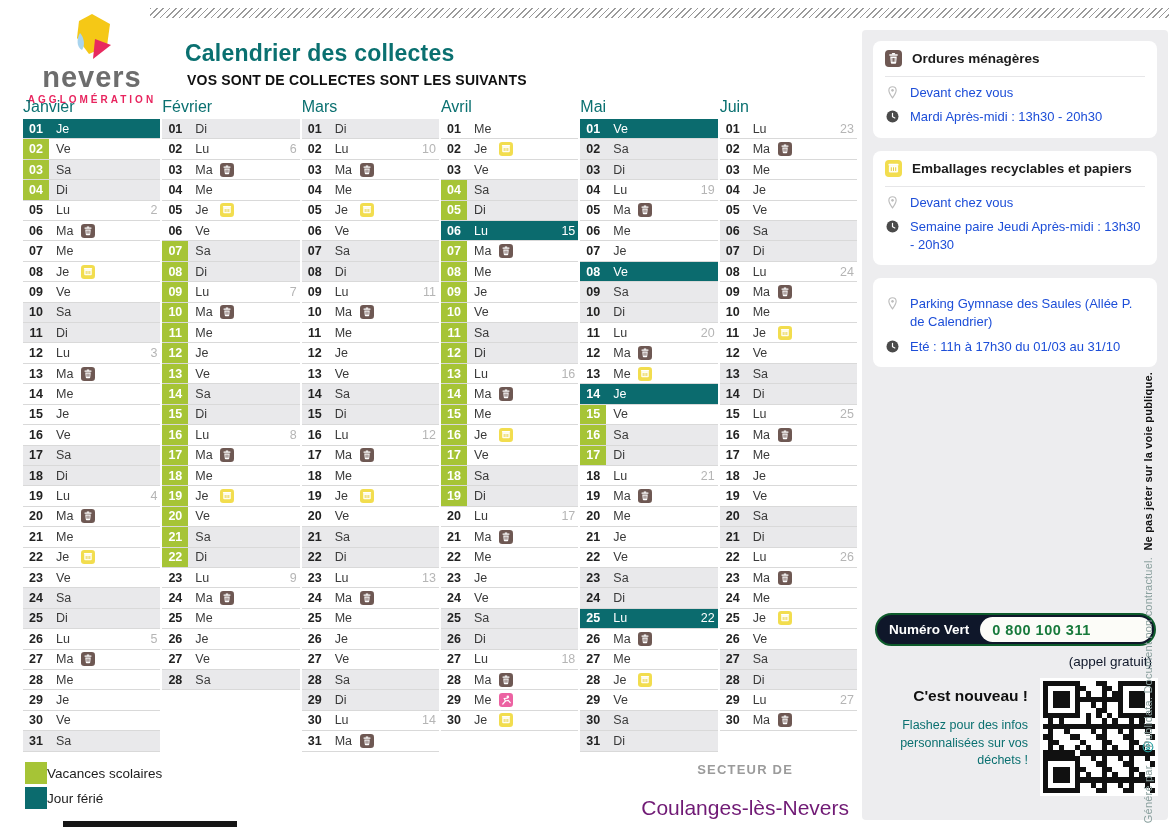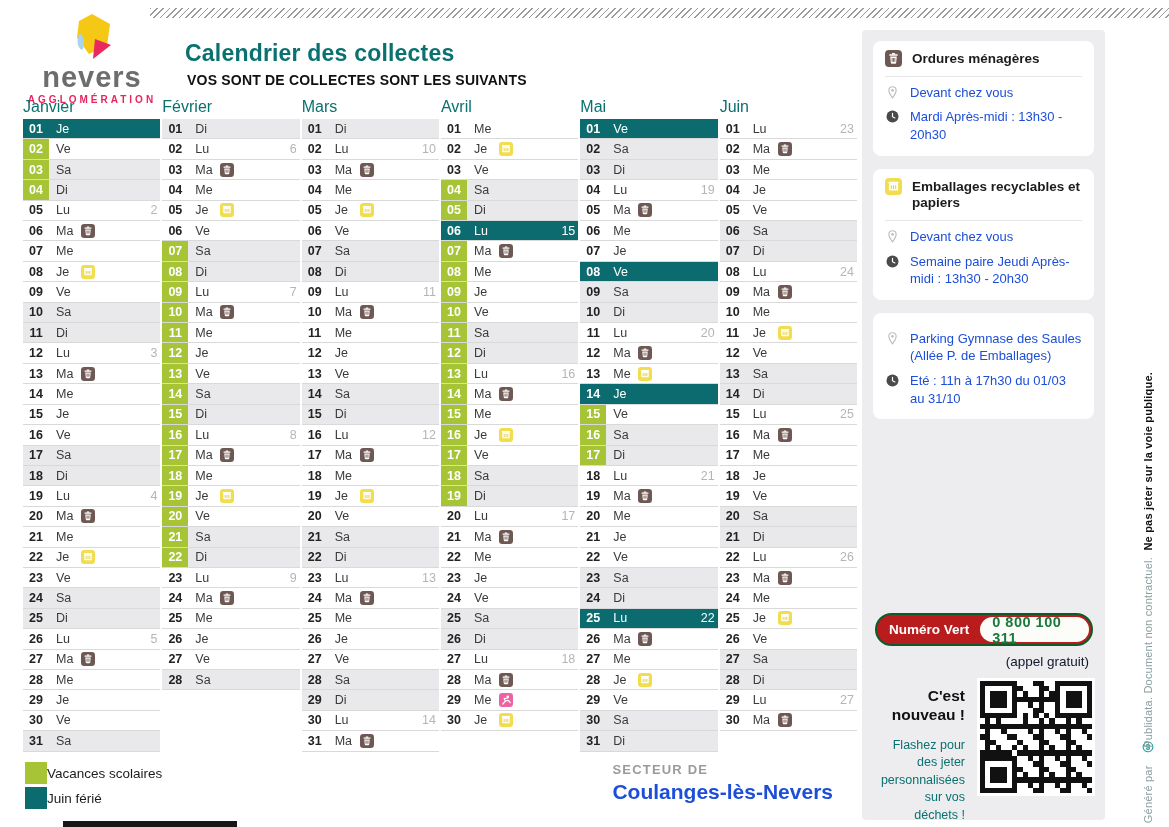--- a/index.html
+++ b/index.html
@@ -40,37 +40,37 @@
 
   
   .legend { position:absolute; left:25px; top:762px; }
   .legend-item { display:flex; align-items:center; margin-bottom:3px; }
   .legend-swatch { width:22px; height:22px; }
   .sw-vac { background:#a6c436; }
   .sw-hol { background:#0b6b6e; }
   .legend-label { font-size:13.5px; color:#1c1c1c; }
 
   
-  .sector { position:absolute; right:336px; top:762px; text-align:left; }
+  .sector { position:absolute; right:320px; top:762px; text-align:center; }
   .sector-prefix { color:#9b9b9b; font-size:13px; font-weight:600; letter-spacing:1.2px; }
-  .sector-name { color:#1d4ed8; font-size:21px; font-weight:700; margin-top:3px; }
+  .sector-name { color:#701a75; font-size:21px; font-weight:400; margin-top:19px; }
 
   
-  .sidebar { position:absolute; left:862px; top:30px; width:243px; height:790px; background:#ededef; border-radius:4px; padding:11px 11px; }
+  .sidebar { position:absolute; left:862px; top:30px; width:306px; height:790px; background:#ededef; border-radius:4px; padding:11px 11px; }
   .card { background:#fff; border-radius:8px; padding:10px 12px 12px; margin-bottom:13px; }
   .card-head { display:flex; gap:10px; align-items:flex-start; font-weight:700; font-size:13.5px; color:#1c1c1c;
     padding-bottom:8px; border-bottom:1px solid #e6e6e8; line-height:1.25; }
   .card-icon { width:17px; height:17px; flex:0 0 17px; margin-top:-1px; }
   .card-icon svg, .mini-icon svg { display:block; width:100%; height:100%; }
   .card-row { display:flex; gap:10px; color:#1d4ed8; font-size:13px; line-height:1.35; margin-top:7px; }
   .mini-icon { width:15px; height:15px; flex:0 0 15px; margin-top:1px; }
 
   
   .pill { position:absolute; left:13px; right:12px; top:583px; height:33px; display:flex; align-items:center;
-    background:#b91c1c; border:2px solid #0d5b2b; border-radius:20px; overflow:hidden; }
+    background:#0f172a; border:2px solid #0d5b2b; border-radius:20px; overflow:hidden; }
   .pill-label { color:#fff; font-weight:700; font-size:13.5px; padding:0 11px 0 12px; white-space:nowrap; }
   .pill-value { flex:1; align-self:stretch; background:#fcfcf8; border-radius:15px; margin:2px 2px 2px 0;
     display:flex; align-items:center; padding:0 12px; color:#17793b; font-weight:700; font-size:14.5px; letter-spacing:0.5px; }
   .pill-note { position:absolute; top:624px; right:16px; color:#0f172a; font-size:13.5px; }
 
   
   .promo { position:absolute; top:648px; left:16px; right:10px; display:flex; gap:12px; }
   .promo-texts { flex:1; text-align:right; }
   .promo-title { font-weight:800; font-size:15.5px; color:#101010; line-height:1.25; margin-top:8px; }
   .promo-sub { color:#0a7070; font-size:12.5px; line-height:1.4; margin-top:12px; }
@@ -1222,21 +1222,21 @@
       </div>
     </div>
 
   <div class="legend">
     <div class="legend-item">
       <span class="legend-swatch sw-vac"></span>
       <span class="legend-label">Vacances scolaires</span>
     </div>
     <div class="legend-item">
       <span class="legend-swatch sw-hol"></span>
-      <span class="legend-label">Juin férié</span>
+      <span class="legend-label">Jour férié</span>
     </div>
   </div>
 
   <div class="sector">
     <div class="sector-prefix">SECTEUR DE</div>
     <div class="sector-name">Coulanges-lès-Nevers</div>
   </div>
 
   <div class="sidebar">
 
@@ -1306,21 +1306,21 @@
     </div>
 
     <div class="card">
       <div class="card-row">
         <span class="mini-icon">
             <svg viewBox="0 0 14 14">
               <path d="M7 1.6c-2 0-3.4 1.5-3.4 3.4C3.6 7.6 7 12 7 12s3.4-4.4 3.4-7C10.4 3.1 9 1.6 7 1.6z" fill="none" stroke="#bdbdbd" stroke-width="1.1"></path>
               <circle cx="7" cy="5" r="1.2" fill="#bdbdbd"></circle>
             </svg>
           </span>
-        <span>Parking Gymnase des Saules (Allée P. de Emballages)</span>
+        <span>Parking Gymnase des Saules (Allée P. de Calendrier)</span>
       </div>
       <div class="card-row">
         <span class="mini-icon">
             <svg viewBox="0 0 14 14">
               <circle cx="7" cy="7" r="5.6" fill="#4a4a4a"></circle>
               <path d="M7 4v3.2l2.2 1.2" stroke="#fff" stroke-width="1.1" fill="none" stroke-linecap="round"></path>
             </svg>
           </span>
         <span>Eté : 11h à 17h30 du 01/03 au 31/10</span>
       </div>
@@ -1328,21 +1328,21 @@
 
     <div class="pill">
       <span class="pill-label">Numéro Vert</span>
       <span class="pill-value">0 800 100 311</span>
     </div>
     <div class="pill-note">(appel gratuit)</div>
 
     <div class="promo">
       <div class="promo-texts">
         <div class="promo-title">C'est nouveau !</div>
-        <div class="promo-sub">Flashez pour des jeter personnalisées sur vos déchets !</div>
+        <div class="promo-sub">Flashez pour des infos personnalisées sur vos déchets !</div>
       </div>
       <div class="qr">
           <svg viewBox="-0.5 -0.5 22 22" shape-rendering="crispEdges">
             <rect x="-0.5" y="-0.5" width="22" height="22" fill="#fff"></rect>
             <rect x="0" y="0" width="7" height="7" fill="#111"></rect>
             <rect x="1" y="1" width="5" height="5" fill="#fff"></rect>
             <rect x="2" y="2" width="3" height="3" fill="#111"></rect>
             <rect x="14" y="0" width="7" height="7" fill="#111"></rect>
             <rect x="15" y="1" width="5" height="5" fill="#fff"></rect>
             <rect x="16" y="2" width="3" height="3" fill="#111"></rect>

